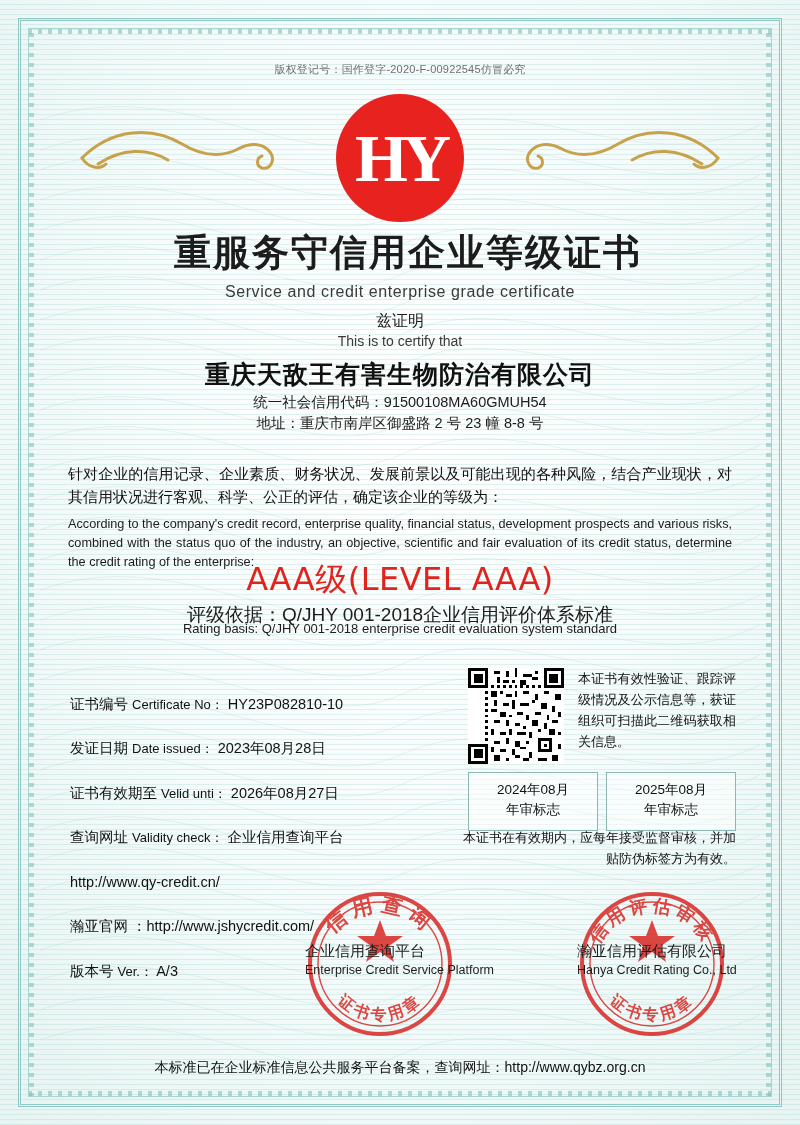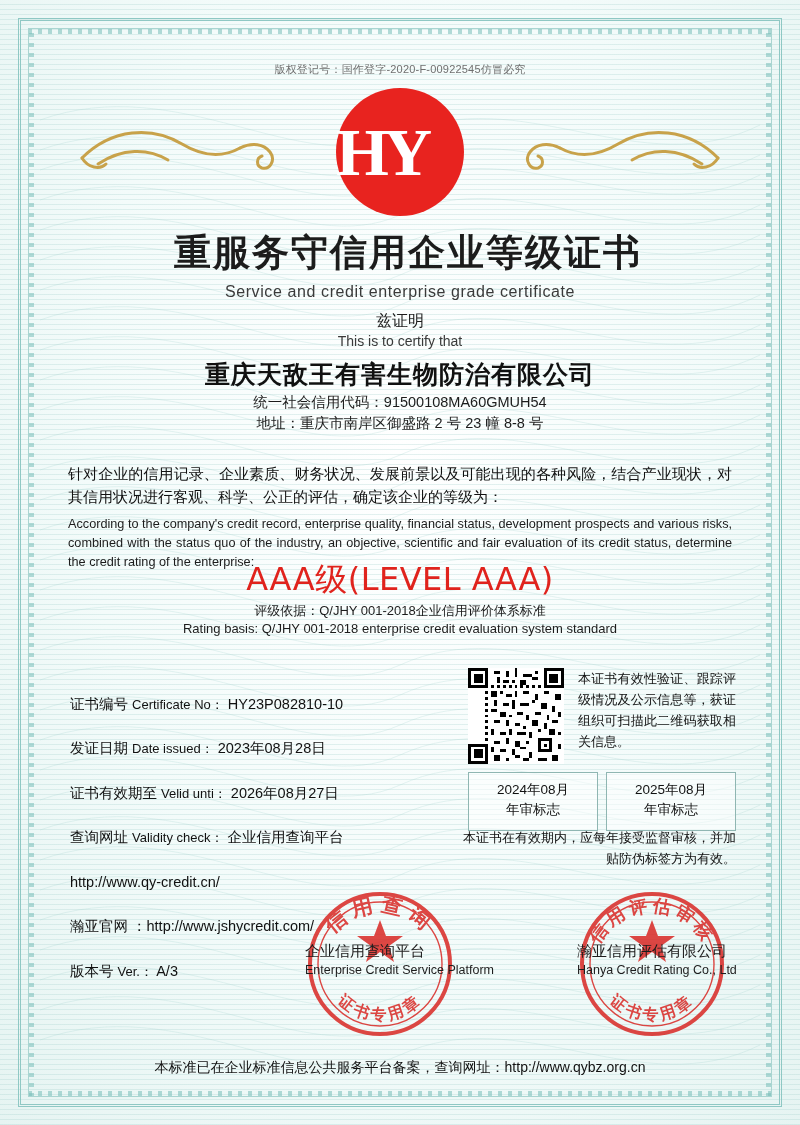--- a/index.html
+++ b/index.html
@@ -73,28 +73,29 @@
 
   .emblem-wrap {
     position: absolute;
     top: 84px;
     left: 0; right: 0;
     height: 130px;
   }
   .emblem {
     position: absolute;
     left: 50%;
-    top: 4px;
+    top: 10px;
     transform: translateX(-50%);
     width: 128px;
     height: 128px;
     border-radius: 50%;
     background: #e8231f;
     display: flex;
     align-items: center;
+    justify-content: center;
   }
   .emblem-letters {
     font-family: "Liberation Serif", serif;
     font-weight: bold;
     font-size: 68px;
     color: #ffffff;
     letter-spacing: -6px;
     line-height: 1;
     position: relative;
   }
@@ -204,21 +205,21 @@
     font-size: 32px;
     color: #e0231d;
     letter-spacing: 0.5px;
   }
 
   .basis-cn {
     position: absolute;
     top: 602px;
     left: 0; right: 0;
     text-align: center;
-    font-size: 13px;
+    font-size: 19px;
     color: #1c1c1c;
   }
   .basis-en {
     position: absolute;
     top: 621px;
     left: 0; right: 0;
     text-align: center;
     font-size: 13px;
     color: #1c1c1c;
   }

